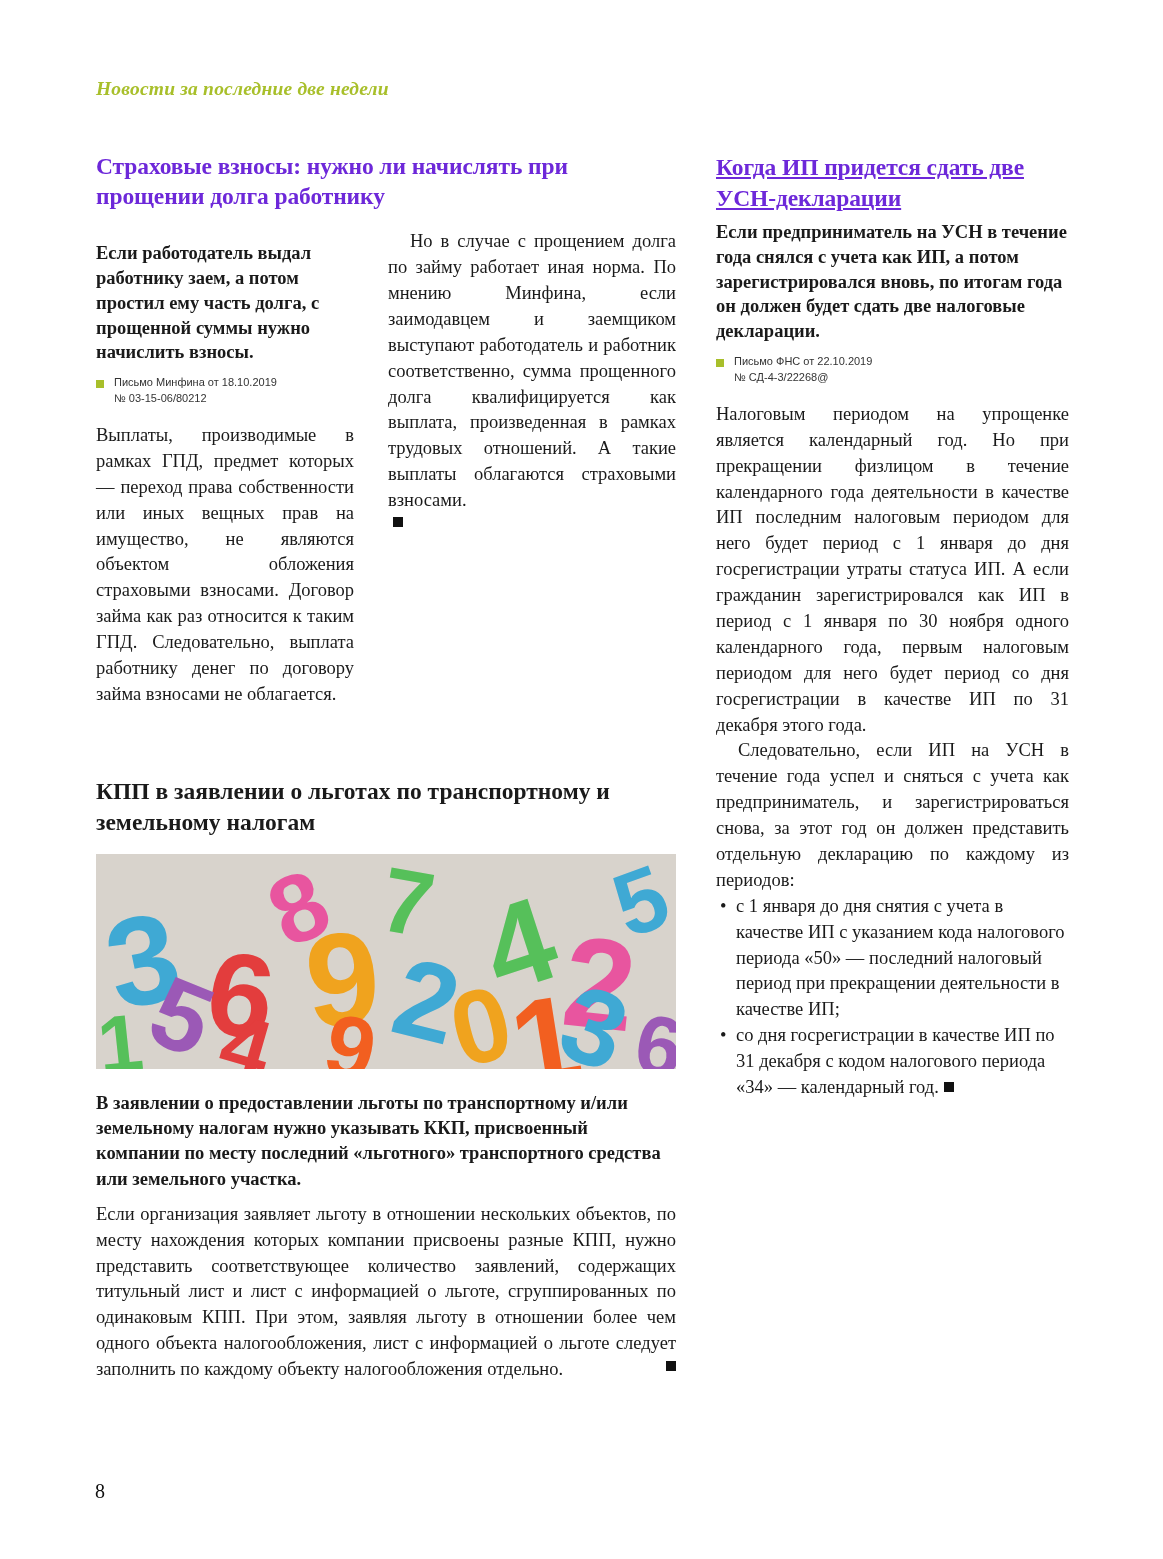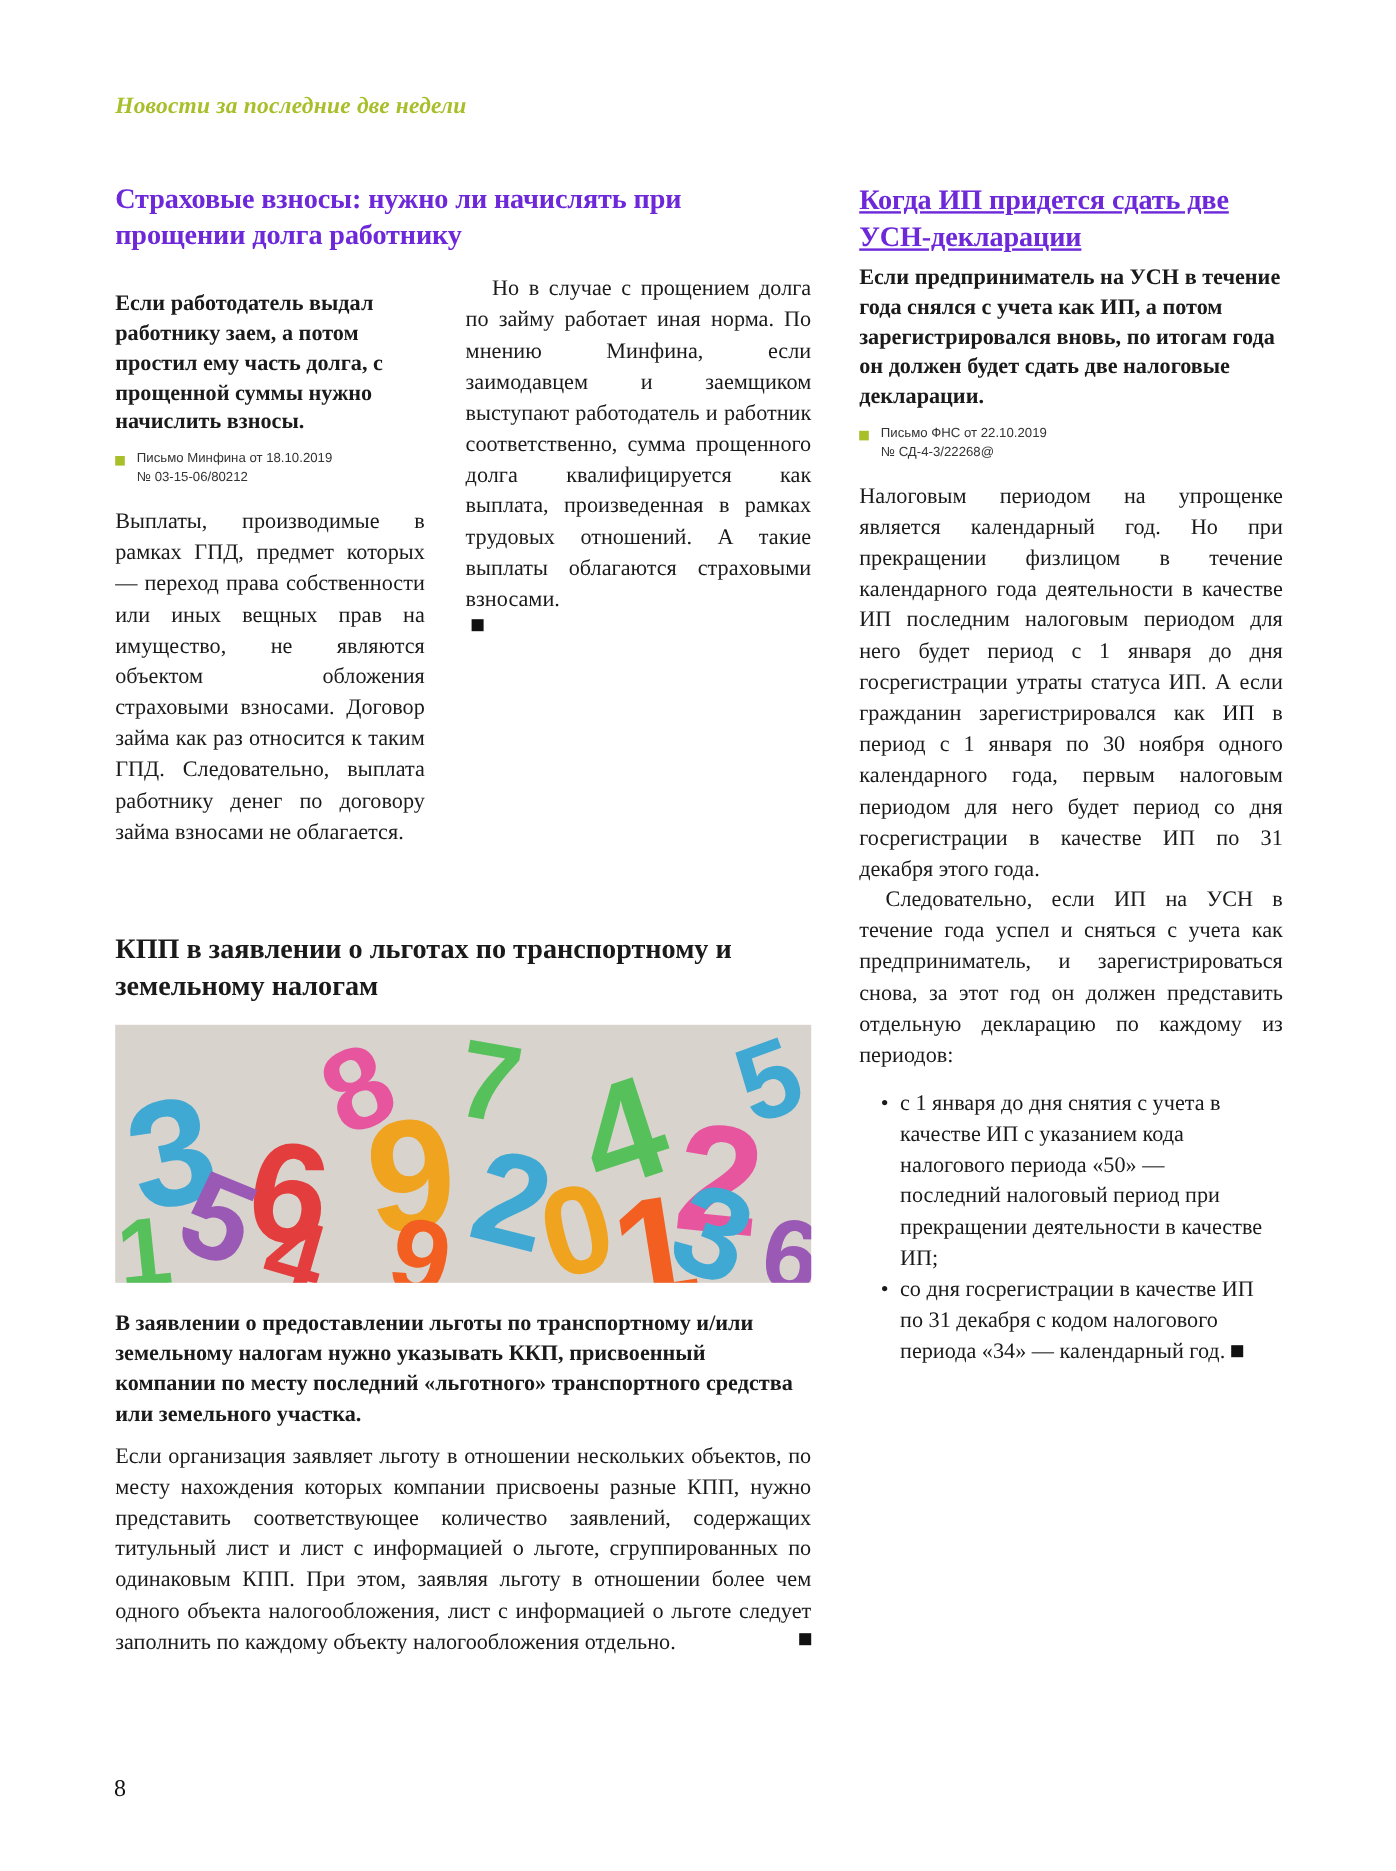--- a/index.html
+++ b/index.html
@@ -164,21 +164,21 @@
   .caption-bold {
     font-family: "Liberation Serif", serif;
     font-weight: bold;
     font-size: 18.5px;
     line-height: 1.36;
     margin: 0 0 10px 0;
   }
 
   ul.bullets {
     list-style: none;
-    margin: 14px;
+    margin: 0;
     padding: 0;
   }
   ul.bullets li {
     position: relative;
     padding-left: 20px;
     font-family: "Liberation Serif", serif;
     font-size: 18.5px;
     line-height: 1.4;
     margin: 0;
   }

